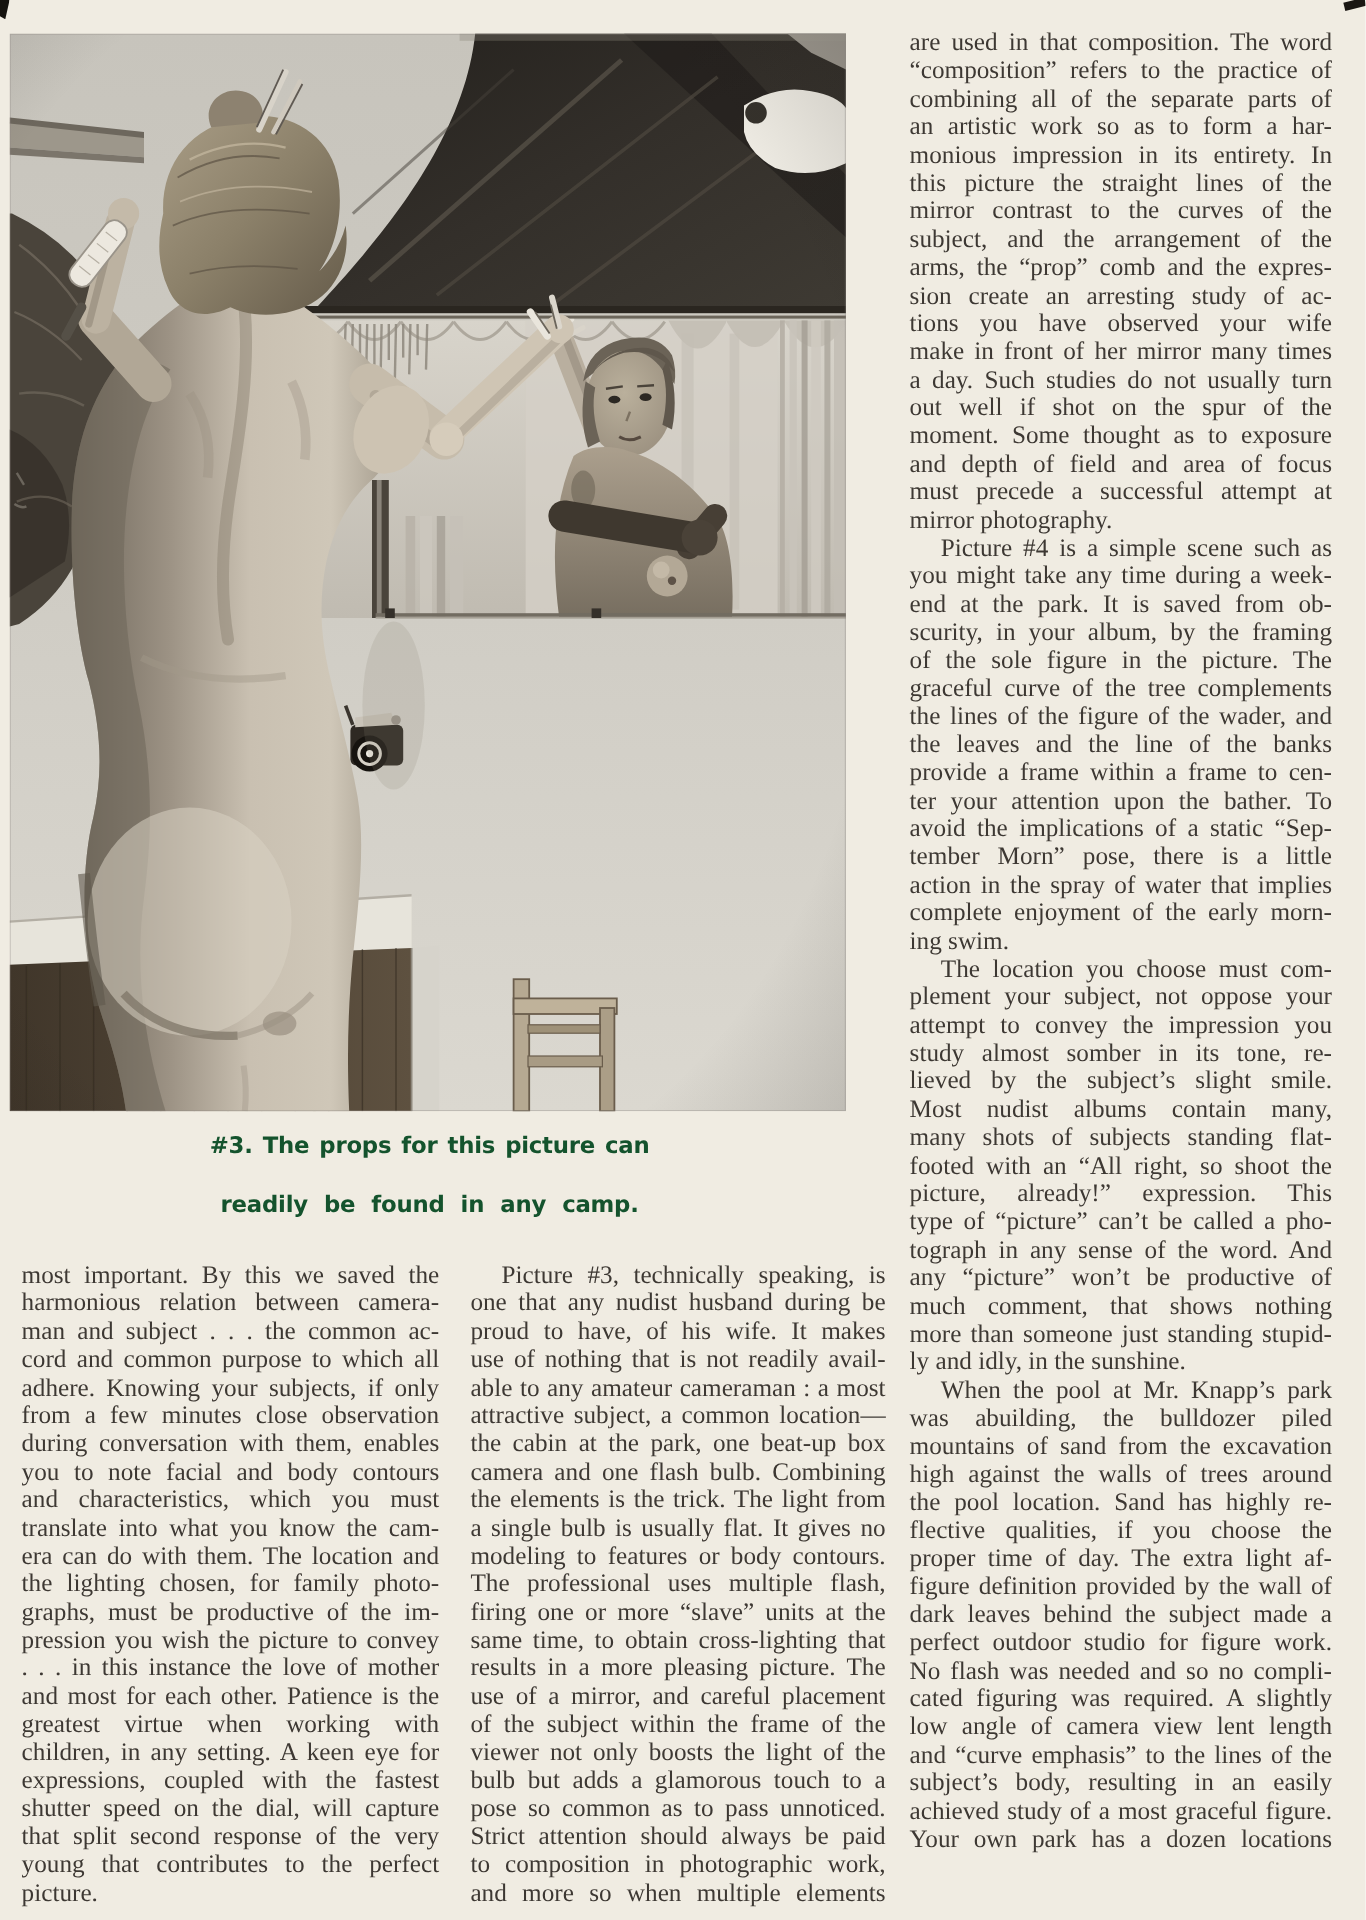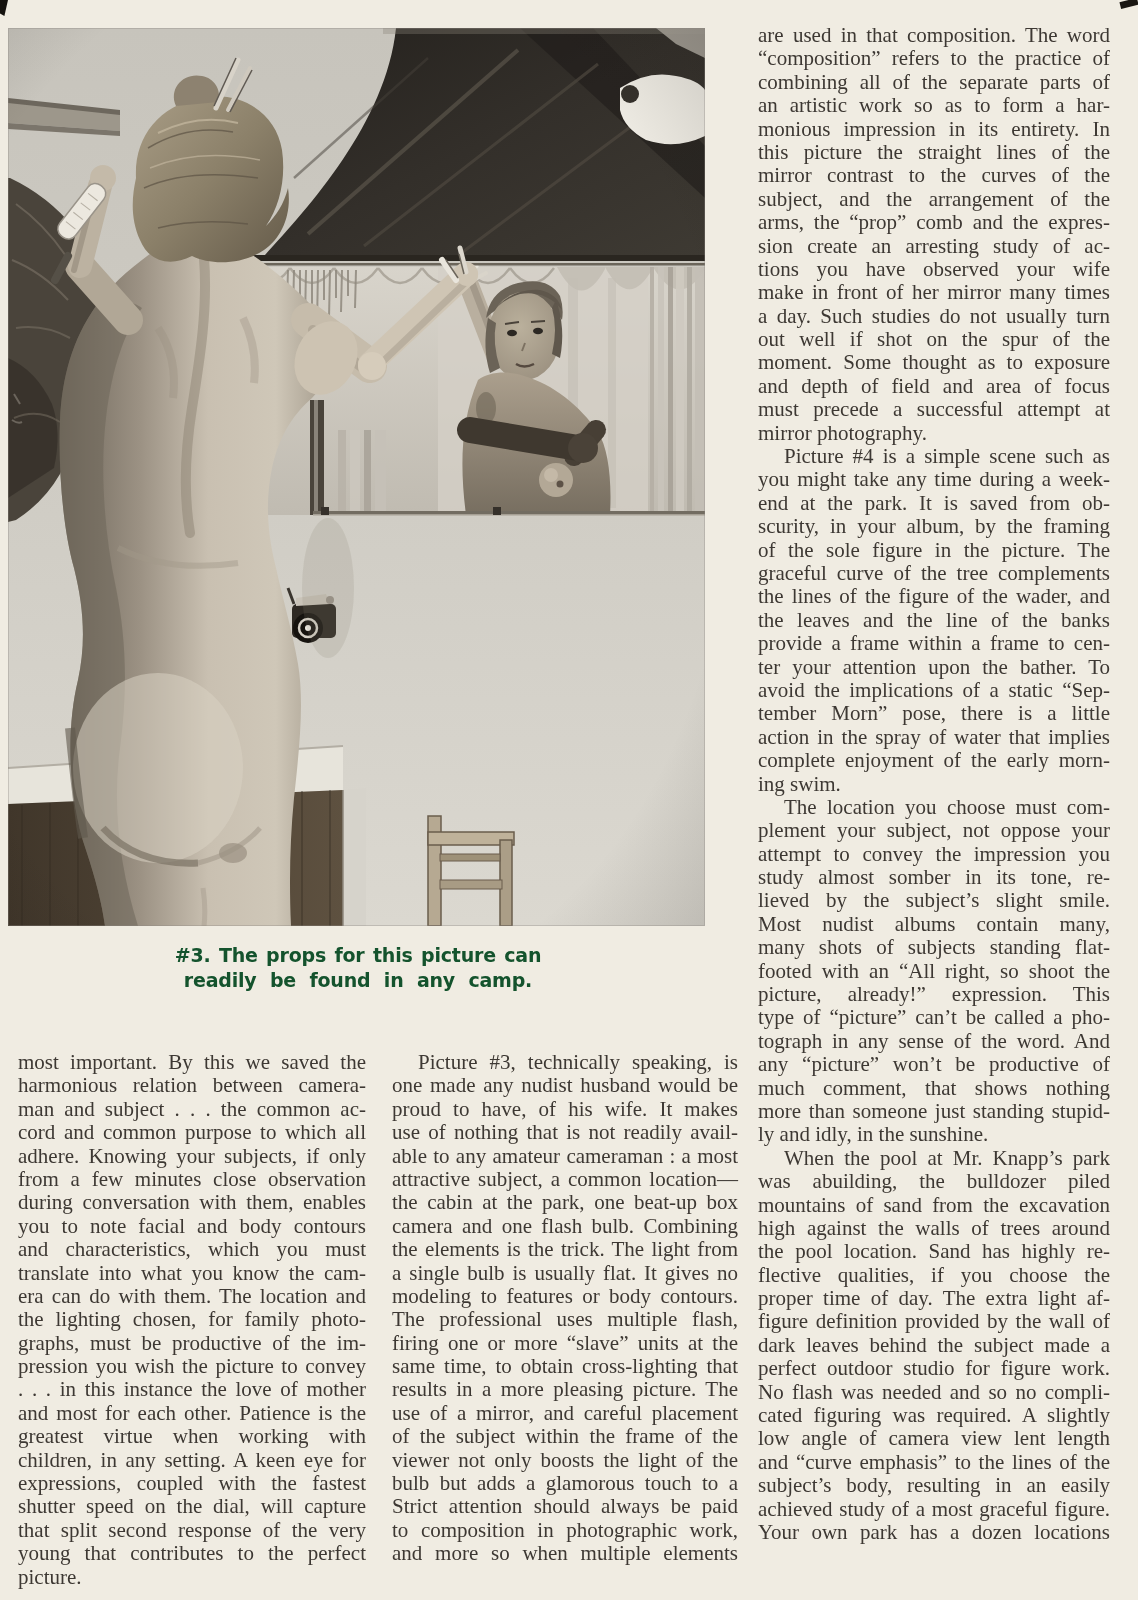--- a/index.html
+++ b/index.html
@@ -5,21 +5,21 @@
 <style>
   html,body{margin:0;padding:0;}
   .page{position:relative;width:1138px;height:1600px;background:#f0ece2;overflow:hidden;
         font-family:"Liberation Serif", serif;}
   .photo{position:absolute;left:8px;top:28px;width:697px;height:898px;}
   .photo svg{display:block;width:697px;height:898px;}
   .caption{position:absolute;left:58px;top:944px;width:600px;text-align:center;
            font-family:"DejaVu Sans", sans-serif;font-weight:700;font-size:19px;
            color:#14532d;letter-spacing:-0.2px;}
   .caption .cap1{word-spacing:2px;}
-  .caption .cap2{margin-top:3px;word-spacing:7px;}
+  .caption .cap2{margin-top:27px;word-spacing:7px;}
   .col{position:absolute;color:#3d3833;font-size:21px;}
   .col .tl{line-height:23.4px;height:23.4px;text-align:justify;text-align-last:justify;}
   .col .tl.end{text-align-last:left;}
   .col .tl.ind{text-indent:26px;}
   .col-left{left:18px;top:1051px;width:348px;}
   .col-middle{left:392px;top:1051px;width:346px;}
   .col-right{left:758px;top:24px;width:352px;}
   .mark-tl{position:absolute;left:0;top:0;width:8px;height:16px;background:#15130f;
            clip-path:polygon(0 0,100% 0,55% 100%,0 85%);}
   .mark-tr{position:absolute;left:1120px;top:0;width:18px;height:7px;background:#1a1713;
@@ -334,38 +334,39 @@
       <div class="tl">greatest virtue when working with</div>
       <div class="tl">children, in any setting. A keen eye for</div>
       <div class="tl">expressions, coupled with the fastest</div>
       <div class="tl">shutter speed on the dial, will capture</div>
       <div class="tl">that split second response of the very</div>
       <div class="tl">young that contributes to the perfect</div>
       <div class="tl end">picture.</div>
     </div>
   <div class="col col-middle">
       <div class="tl ind">Picture #3, technically speaking, is</div>
-      <div class="tl">one made any nudist husband would be</div>
+      <div class="tl">one that any nudist husband during be</div>
       <div class="tl">proud to have, of his wife. It makes</div>
       <div class="tl">use of nothing that is not readily avail-</div>
       <div class="tl">able to any amateur cameraman : a most</div>
       <div class="tl">attractive subject, a common location—</div>
       <div class="tl">the cabin at the park, one beat-up box</div>
       <div class="tl">camera and one flash bulb. Combining</div>
       <div class="tl">the elements is the trick. The light from</div>
       <div class="tl">a single bulb is usually flat. It gives no</div>
       <div class="tl">modeling to features or body contours.</div>
       <div class="tl">The professional uses multiple flash,</div>
       <div class="tl">firing one or more “slave” units at the</div>
       <div class="tl">same time, to obtain cross-lighting that</div>
       <div class="tl">results in a more pleasing picture. The</div>
       <div class="tl">use of a mirror, and careful placement</div>
       <div class="tl">of the subject within the frame of the</div>
       <div class="tl">viewer not only boosts the light of the</div>
       <div class="tl">bulb but adds a glamorous touch to a</div>
+      <div class="tl">pose so common as to pass unnoticed.</div>
       <div class="tl">Strict attention should always be paid</div>
       <div class="tl">to composition in photographic work,</div>
       <div class="tl">and more so when multiple elements</div>
     </div>
   <div class="col col-right">
       <div class="tl">are used in that composition. The word</div>
       <div class="tl">“composition” refers to the practice of</div>
       <div class="tl">combining all of the separate parts of</div>
       <div class="tl">an artistic work so as to form a har-</div>
       <div class="tl">monious impression in its entirety. In</div>

